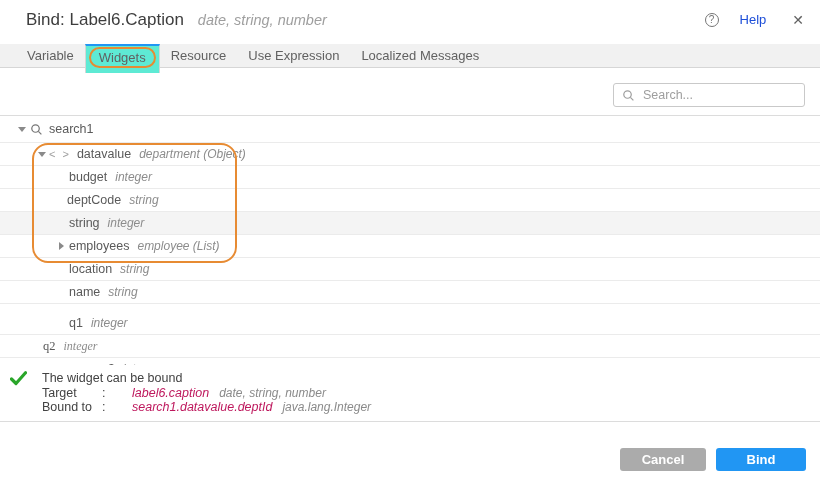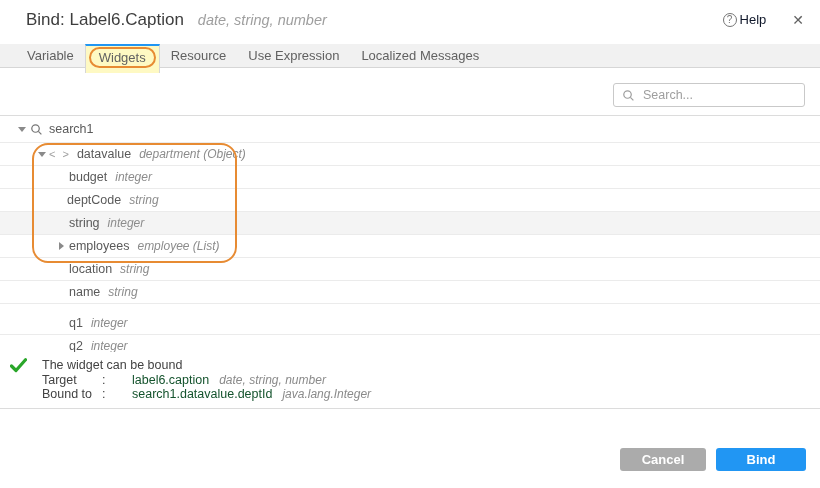--- a/index.html
+++ b/index.html
@@ -7,29 +7,29 @@
        font-family:"Liberation Sans",sans-serif;color:#424242;}
 
   
   .header{position:absolute;left:0;top:0;width:820px;height:44px;background:#fff;}
   .header-row{position:absolute;left:26px;top:10px;display:flex;align-items:baseline;gap:14px;white-space:nowrap;}
   .title{font-size:17px;color:#3d3d3d;}
   .subtitle{font-size:14.5px;font-style:italic;color:#9e9e9e;}
   .help-group{position:absolute;right:16px;top:12px;display:flex;align-items:center;}
   .help-icon{width:14px;height:14px;border:1.2px solid #757575;border-radius:50%;
              display:flex;align-items:center;justify-content:center;font-size:10px;color:#757575;box-sizing:border-box;}
-  .help-label{font-size:13px;color:#0f172a;margin-left:3px;cursor:pointer;}
+  .help-label{font-size:13px;color:#1d4ed8;margin-left:21px;cursor:pointer;}
   .close-icon{margin-left:26px;font-size:14px;color:#616161;cursor:pointer;line-height:14px;}
 
   
   .tabbar{position:absolute;left:0;top:44px;width:820px;height:23px;background:#f1f1f1;
           border-bottom:1px solid #d6d6d6;display:flex;align-items:flex-start;
           padding-left:16px;box-sizing:content-box;z-index:1;}
   .tab{font-size:13px;color:#616161;line-height:23px;padding:0 11px;white-space:nowrap;cursor:pointer;}
-  .tab.active{background:#fef9c3;border:1px solid #d6d6d6;border-bottom:none;
+  .tab.active{background:#5eead4;border:1px solid #d6d6d6;border-bottom:none;
               border-top:2px solid var(--accent,#2196f3);height:27px;line-height:19px;
               padding:0 3px;position:relative;z-index:2;}
   .oval{display:inline-block;border:2px solid var(--orange,#e78b33);border-radius:12px;
         padding:0 8px;line-height:17px;margin-top:1px;}
 
   
   .searchbox{position:absolute;right:15px;top:83px;width:192px;height:24px;border:1px solid #c9c9c9;
              border-radius:3px;background:#fff;box-sizing:border-box;display:flex;align-items:center;
              padding:0 8px;gap:6px;}
   .searchbox input{border:none;outline:none;flex:1;font-size:12.5px;color:#424242;
@@ -48,27 +48,27 @@
   .tri-right{width:0;height:0;border-top:4px solid transparent;border-bottom:4px solid transparent;
              border-left:5px solid #8a8a8a;}
   .node-icon{margin:0 6px 0 1px;display:flex;align-items:center;flex:none;}
   .code-icon{font-size:11px;color:#9e9e9e;letter-spacing:2px;margin:0 6px 0 0;flex:none;}
   .node-label{white-space:nowrap;}
   .node-type{font-style:italic;color:#8c8c8c;margin-left:8px;font-size:12px;white-space:nowrap;}
   .annotation-rect{position:absolute;left:32px;top:143px;width:201px;height:116px;
                    border:2px solid var(--orange,#e78b33);border-radius:16px;pointer-events:none;z-index:5;}
 
   
-  .status{position:absolute;left:0;top:352px;width:820px;height:57px;border-bottom:1px solid #dcdcdc;
+  .status{position:absolute;left:0;top:365px;width:820px;height:57px;border-bottom:1px solid #dcdcdc;
           box-sizing:border-box;background:#fff;}
   .check-icon{position:absolute;left:10px;top:6px;}
   .status-lines{position:absolute;left:42px;top:6px;font-size:12.5px;line-height:14.5px;color:#424242;}
   .sl{display:inline-block;width:60px;}
   .sc{display:inline-block;width:30px;}
-  .sv{color:#14532d;}
+  .sv{color:#be185d;font-style:italic;}
   .st{font-style:italic;color:#8a8a8a;margin-left:10px;font-size:12px;}
 
   
   .actionbar{position:absolute;left:0;top:430px;width:820px;height:58px;background:#fff;}
   .btn{position:absolute;top:18px;height:23px;border:none;border-radius:3px;color:#fff;font-size:13px;
        font-weight:600;font-family:"Liberation Sans",sans-serif;display:flex;align-items:center;
        justify-content:center;cursor:pointer;padding:0;}
   .btn.cancel{right:114px;width:86px;background:var(--graybtn,#ababab);}
   .btn.bind{right:14px;width:90px;background:var(--accent,#2196f3);}
 </style>
@@ -156,21 +156,21 @@
     <div class="tree-row" style="padding-left: 54px;">
       <span class="caret-box"></span>
       <span class="node-label">name</span>
       <em class="node-type">string</em>
     </div>
     <div class="tree-row" style="padding-left: 54px; margin-top: 8px;">
       <span class="caret-box"></span>
       <span class="node-label">q1</span>
       <em class="node-type">integer</em>
     </div>
-    <div class="tree-row" style="padding-left: 54px;">
+    <div class="tree-row" style="padding-left: 28px; font-family: Liberation Serif, serif;">
       <span class="caret-box"></span>
       <span class="node-label">q2</span>
       <em class="node-type">integer</em>
     </div>
     <div class="tree-row" style="padding-left: 86px; text-decoration: underline;">
       <span class="caret-box"></span>
       <span class="node-label">q3</span>
       <em class="node-type">integer</em>
     </div>
   </div>

